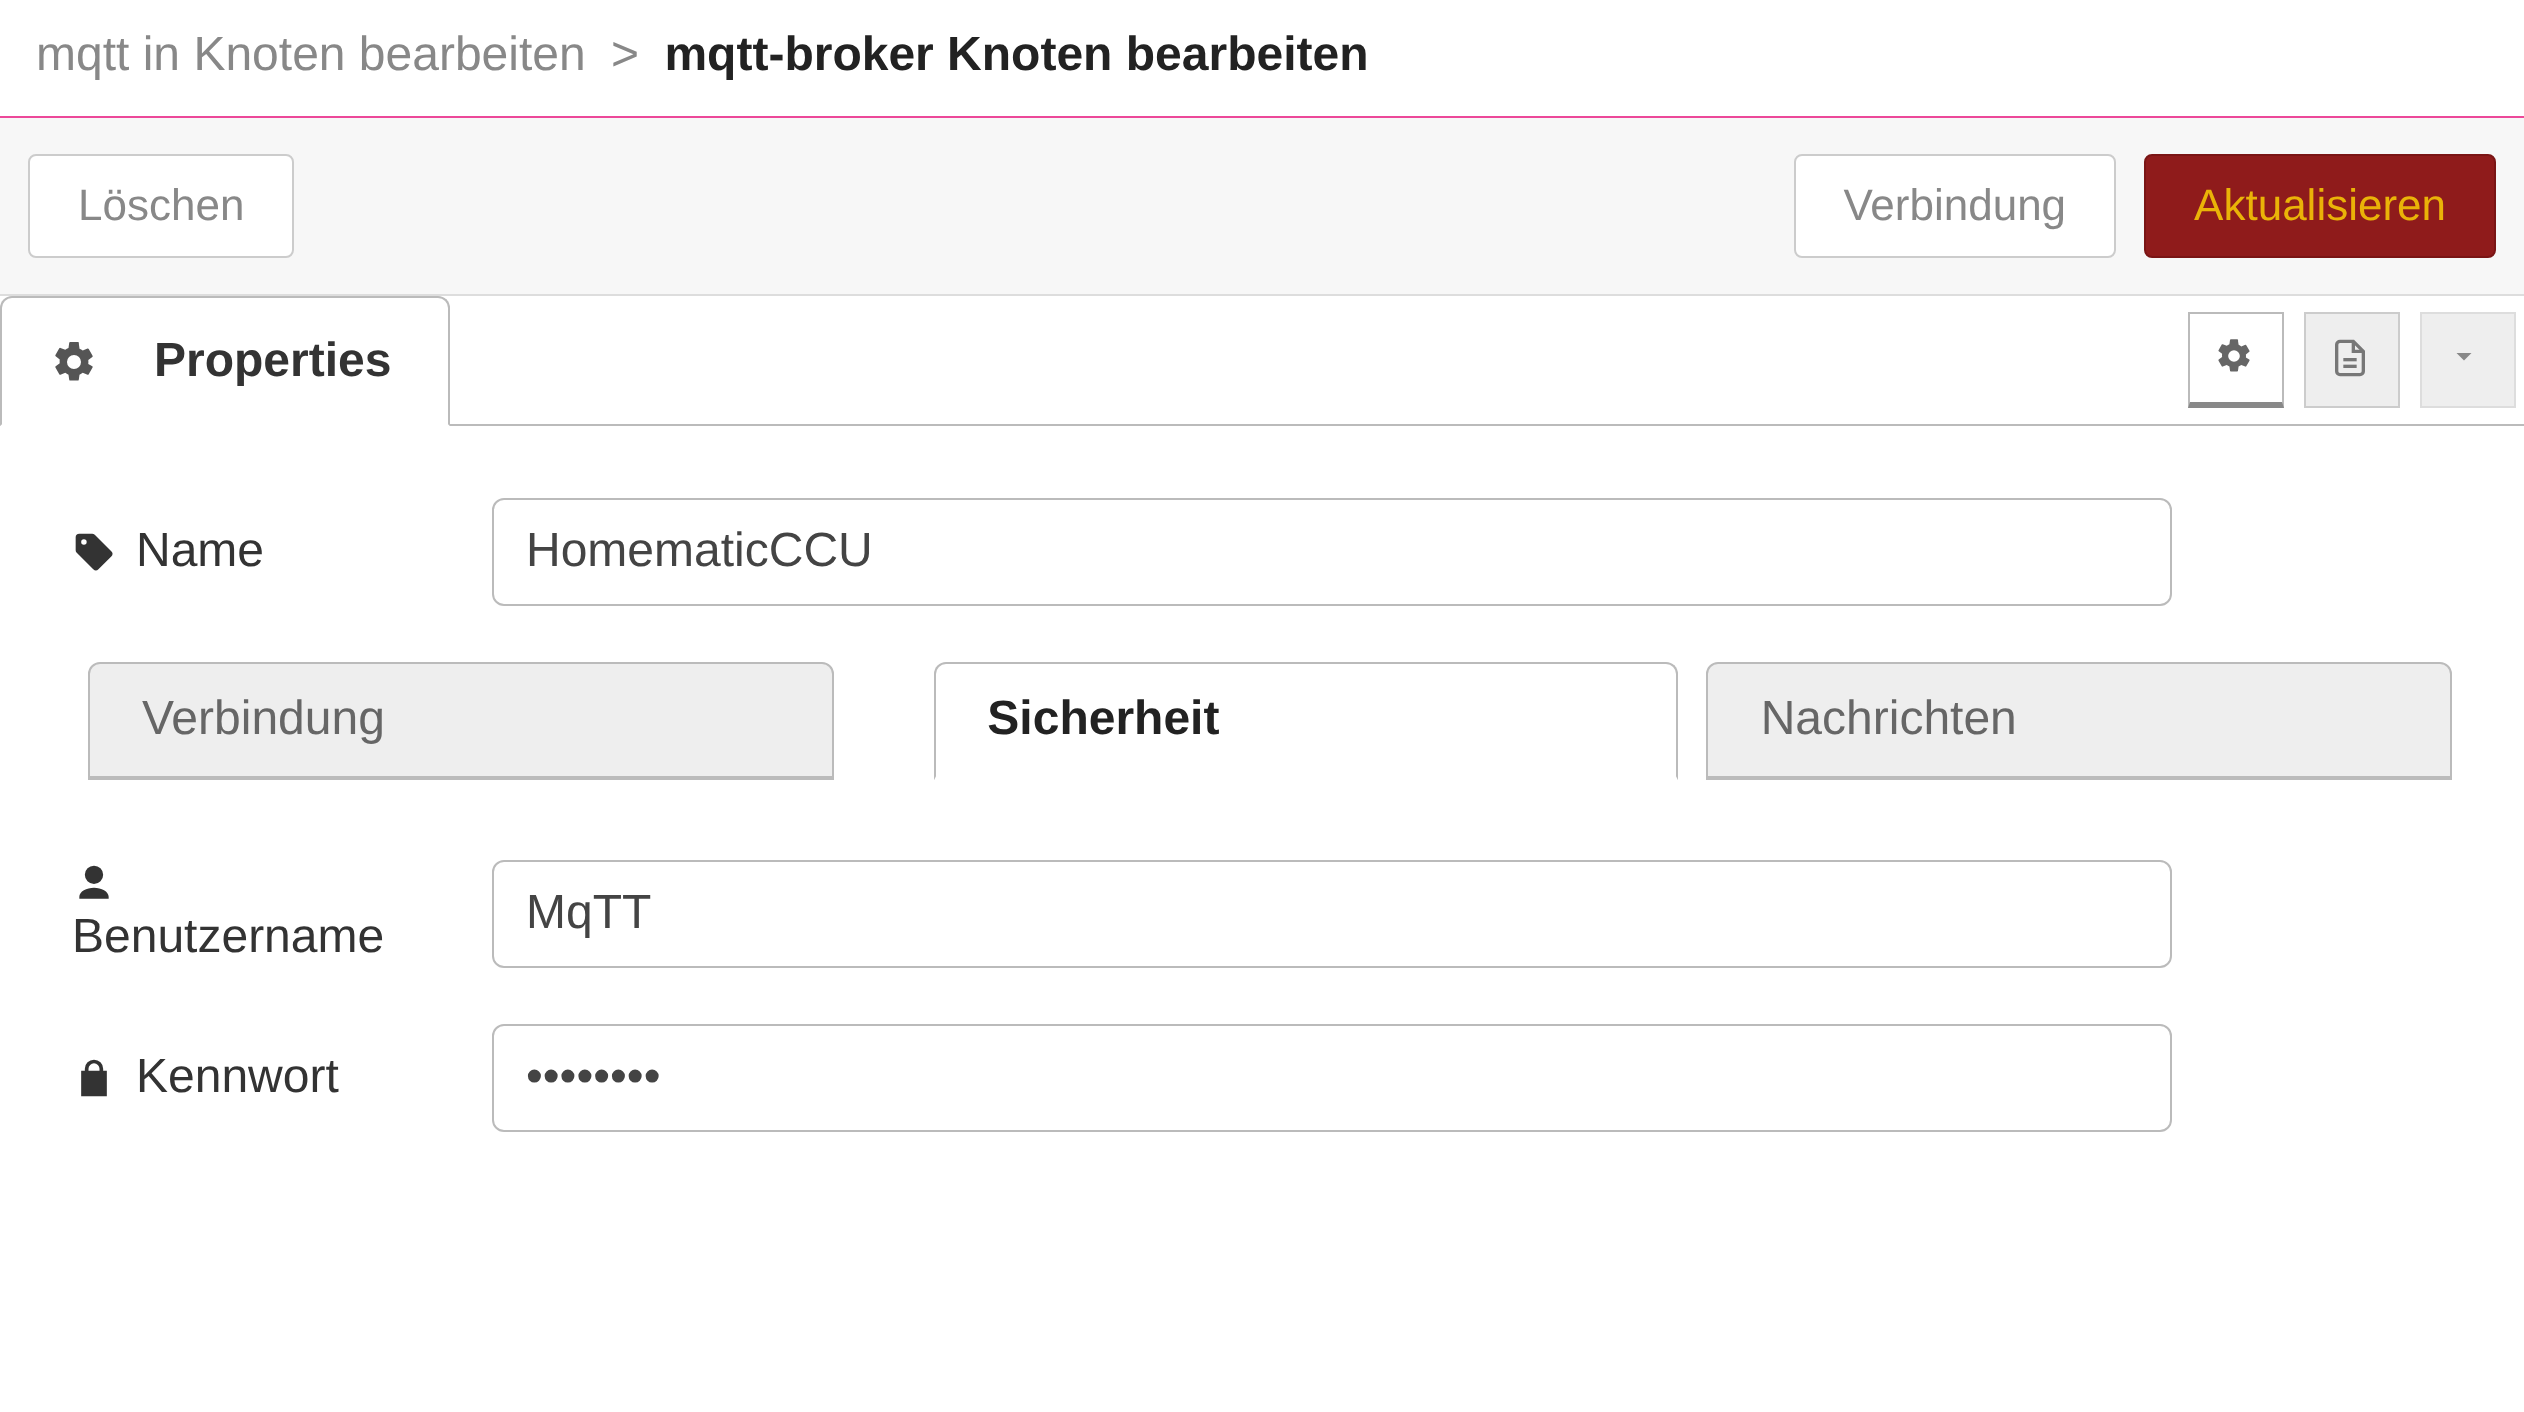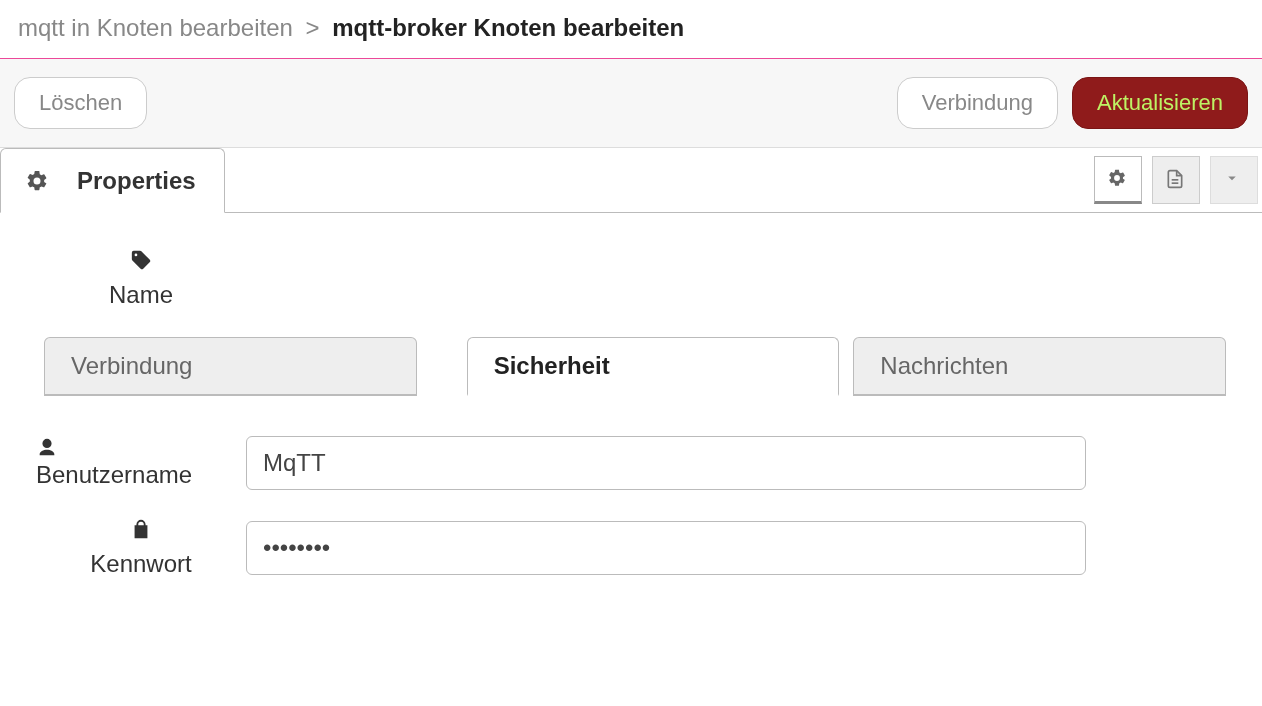--- a/index.html
+++ b/index.html
@@ -23,32 +23,32 @@
     display: flex;
     align-items: center;
     padding: 18px 14px;
     background: #f7f7f7;
     border-bottom: 1px solid #ddd;
   }
   .toolbar .spacer { flex: 1; }
   .btn {
     font-size: 22px;
     padding: 12px 24px;
-    border-radius: 16px;
+    border-radius: 4px;
     border: 1px solid #ccc;
     background: #fff;
     color: #888;
     cursor: pointer;
     margin-right: 14px;
   }
   .btn:last-child { margin-right: 0; }
   .btn-primary {
     background: #8f1b1b;
     border-color: #7a1515;
-    color: #bef264;
+    color: #eab308;
   }
 
   .tabstrip {
     display: flex;
     align-items: stretch;
     border-bottom: 1px solid #bbb;
     background: #fff;
     position: relative;
   }
   .maintab {
@@ -89,21 +89,20 @@
     align-items: center;
     margin-bottom: 28px;
   }
   .form-label {
     width: 210px;
     display: flex;
     align-items: center;
     gap: 10px;
     font-size: 24px;
     color: #333;
-    flex-direction: column;
   }
   .form-label.stack { flex-direction: column; align-items: flex-start; gap: 2px; }
   .form-input {
     flex: 1;
     max-width: 840px;
     font-size: 24px;
     padding: 12px 16px;
     border: 1px solid #bbb;
     border-radius: 6px;
     color: #444;
@@ -199,20 +198,21 @@
 
   <div class="form-row">
     <div class="form-label">
       <span class="ico">
         <svg viewBox="0 0 24 24" width="22" height="22" fill="#333">
             <path d="M21.41 11.58l-9-9A2 2 0 0 0 11 2H4a2 2 0 0 0-2 2v7a2 2 0 0 0 .59 1.41l9 9a2 2 0 0 0 2.83 0l7-7a2 2 0 0 0 0-2.83zM6.5 8A1.5 1.5 0 1 1 8 6.5 1.5 1.5 0 0 1 6.5 8z"></path>
           </svg>
       </span>
       <span>Name</span>
     </div>
+    <input class="form-input" type="text" value="HomematicCCU" style="">
   </div>
 
   <div class="subtabs">
     <div class="subtab">Verbindung</div>
     <div class="subtab active">Sicherheit</div>
     <div class="subtab">Nachrichten</div>
   </div>
 
   <div class="form-row">
     <div class="form-label stack">

